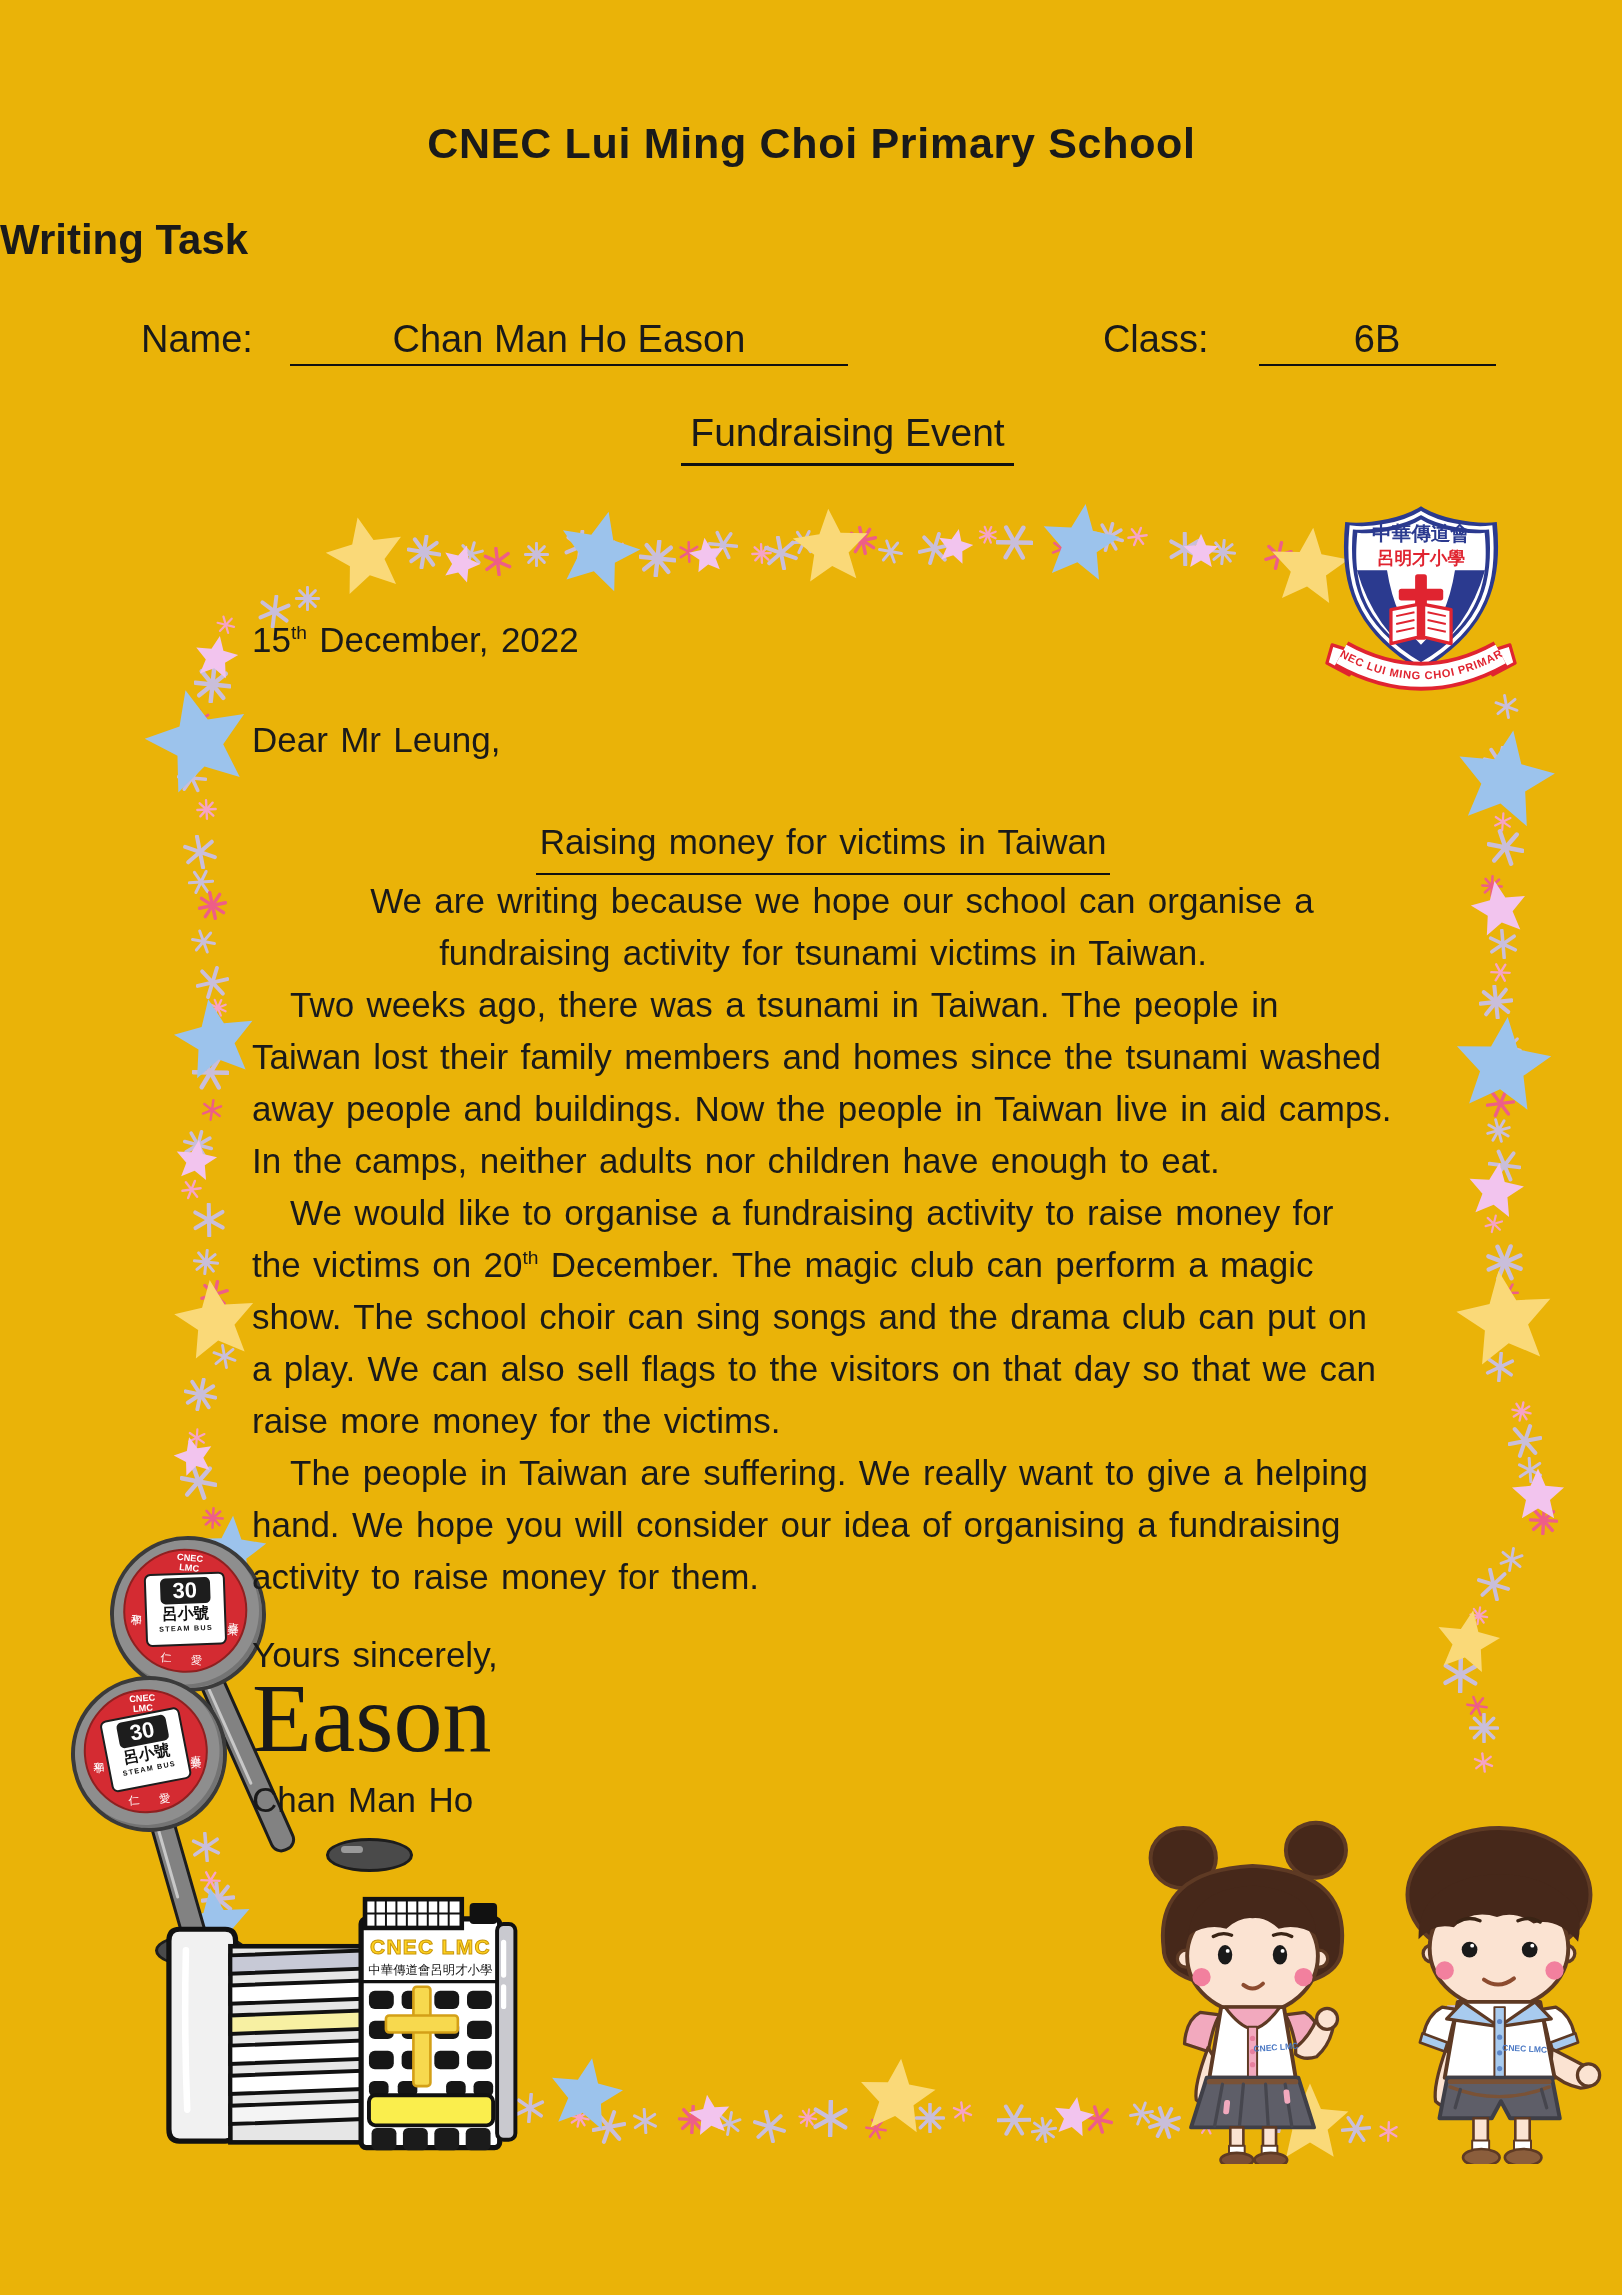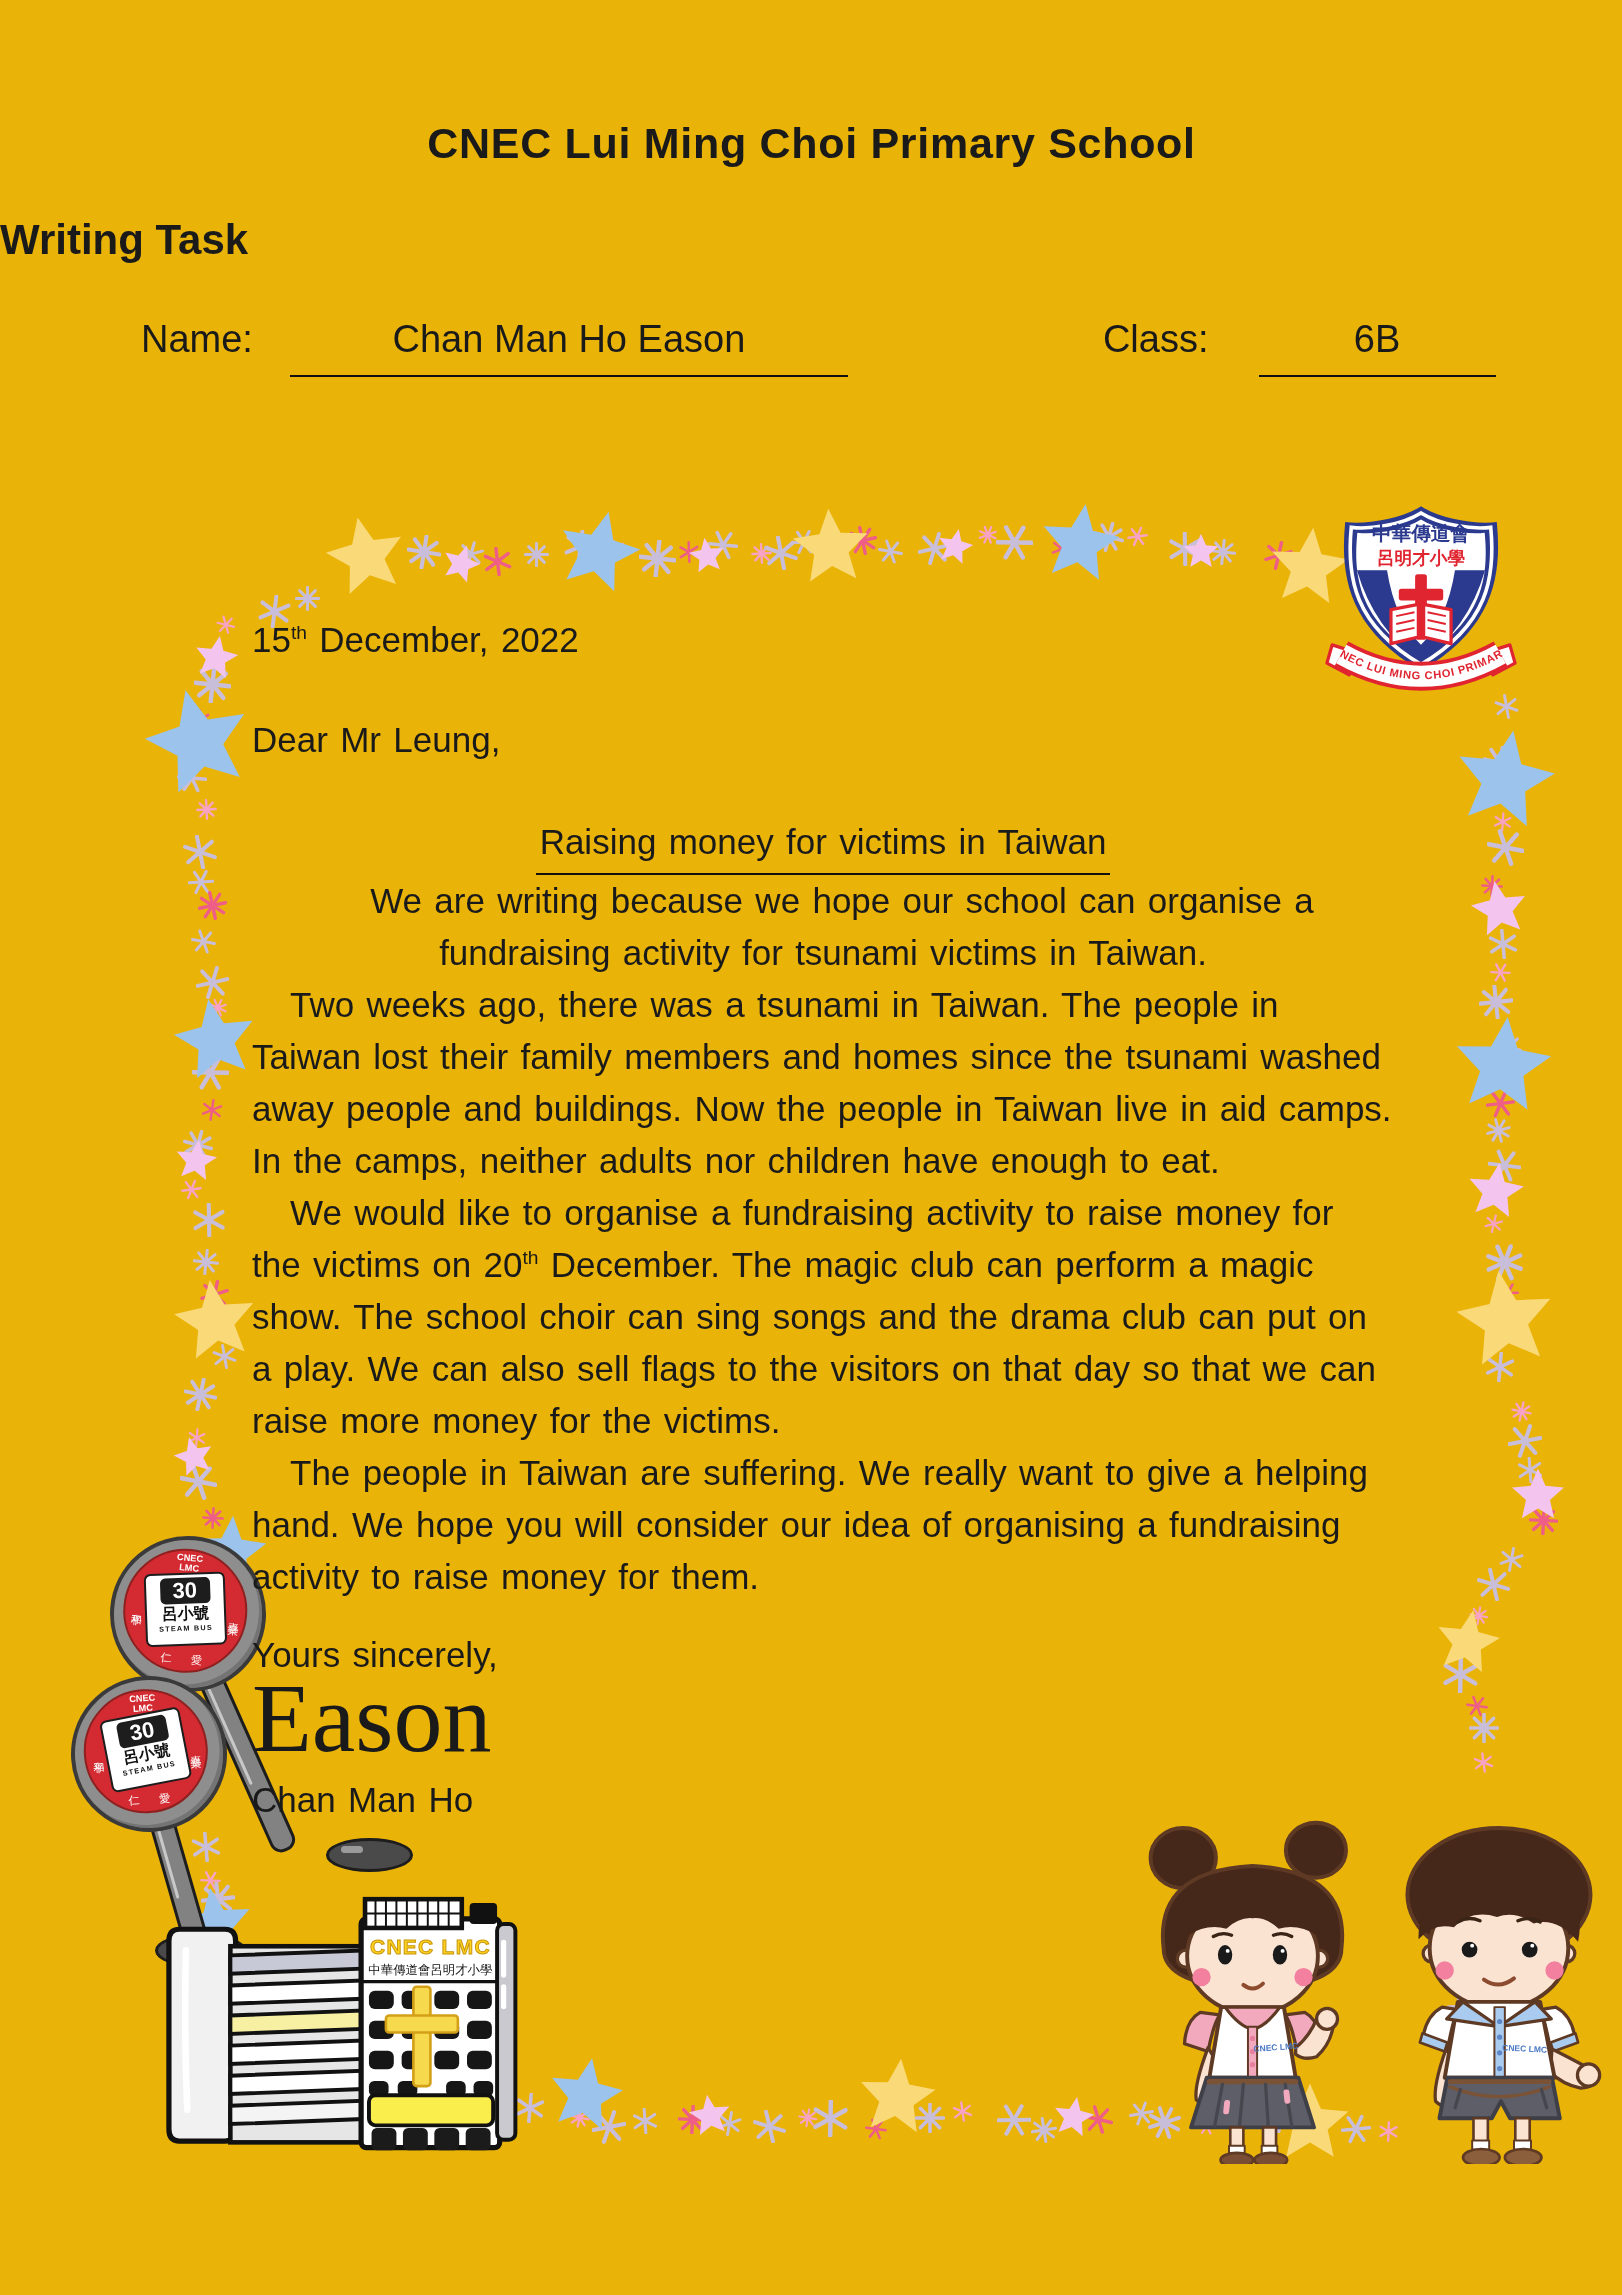--- a/index.html
+++ b/index.html
@@ -5,21 +5,21 @@
   html,body{margin:0;padding:0;background:#fff;}
   #page{position:relative;width:1623px;height:2295px;background:#eab308;overflow:hidden;
         font-family:"Liberation Sans","DejaVu Sans",sans-serif;color:#1a1a1a;}
   .abs{position:absolute;}
   .z1{z-index:1}.z2{z-index:2}.z3{z-index:3}
 
   
   .page-title{top:119px;left:0;width:100%;text-align:center;font-size:43px;font-weight:bold;letter-spacing:0.7px;}
   .task-title{top:216px;left:0;width:100%;font-size:42px;font-weight:bold;}
   .name-row{top:318px;left:141px;font-size:38px;white-space:nowrap;}
-  .fill{display:inline-block;border-bottom:2.6px solid #111;text-align:center;padding-bottom:14px;}
+  .fill{display:inline-block;border-bottom:2.6px solid #111;text-align:center;padding-bottom:3px;}
   .name-fill{width:558px;margin-left:37px;}
   .class-label{margin-left:255px;margin-top:8px;}
   .class-fill{width:237px;margin-left:50px;}
   .event-title{top:411px;left:0;width:100%;text-align:center;font-size:39px;}
   .event-title span{display:inline-block;border-bottom:3.3px solid #111;padding:0 9.2px 7.9px;position:relative;left:36px;}
 
   
   #letter{top:614px;left:252px;width:1142px;font-size:35px;line-height:52px;word-spacing:2.6px;z-index:3;}
   #letter p{margin:0;text-indent:38px;}
   .sup{font-size:0.55em;vertical-align:super;line-height:0;}
@@ -748,20 +748,23 @@
       </svg>
     </div>
 
   <div class="abs z3 page-title">CNEC Lui Ming Choi Primary School</div>
   <div class="abs z3 task-title">Writing Task</div>
 
   <div class="abs z3 name-row">
     <span>Name:</span><span class="fill name-fill"><span>Chan Man Ho Eason</span></span><span class="class-label">Class:</span><span class="fill class-fill"><span>6B</span></span>
   </div>
 
+  <div class="abs z3 event-title">
+    <span>Fundraising Event</span>
+  </div>
 
   <svg class="abs z2" style="left:1323px;top:497px;" width="196" height="216" viewBox="0 0 300 330">
     <path d="M150 14 C118 34 64 42 34 38 C26 120 38 200 150 266 C262 200 274 120 266 38 C236 42 182 34 150 14 Z" fill="#2B3A8F"></path>
     <path d="M150 14 C118 34 64 42 34 38 C26 120 38 200 150 266 C262 200 274 120 266 38 C236 42 182 34 150 14 Z" fill="none" stroke="#ffffff" stroke-width="6" transform="translate(150,140) scale(0.92) translate(-150,-140)"></path>
     <path d="M150 14 C118 34 64 42 34 38 C26 120 38 200 150 266 C262 200 274 120 266 38 C236 42 182 34 150 14 Z" fill="#ffffff" transform="translate(150,140) scale(0.84) translate(-150,-140)"></path>
     <path d="M52 112 L98 112 Q110 188 150 226 L150 252 Q78 202 52 112 Z" fill="#2B3A8F"></path>
     <path d="M248 112 L202 112 Q190 188 150 226 L150 252 Q222 202 248 112 Z" fill="#2B3A8F"></path>
     <text x="150" y="66" text-anchor="middle" font-size="30" font-weight="bold" fill="#2B3A8F">中華傳道會</text>
     <text x="150" y="102" text-anchor="middle" font-size="27" font-weight="bold" fill="#E02430">呂明才小學</text>
     <g>

